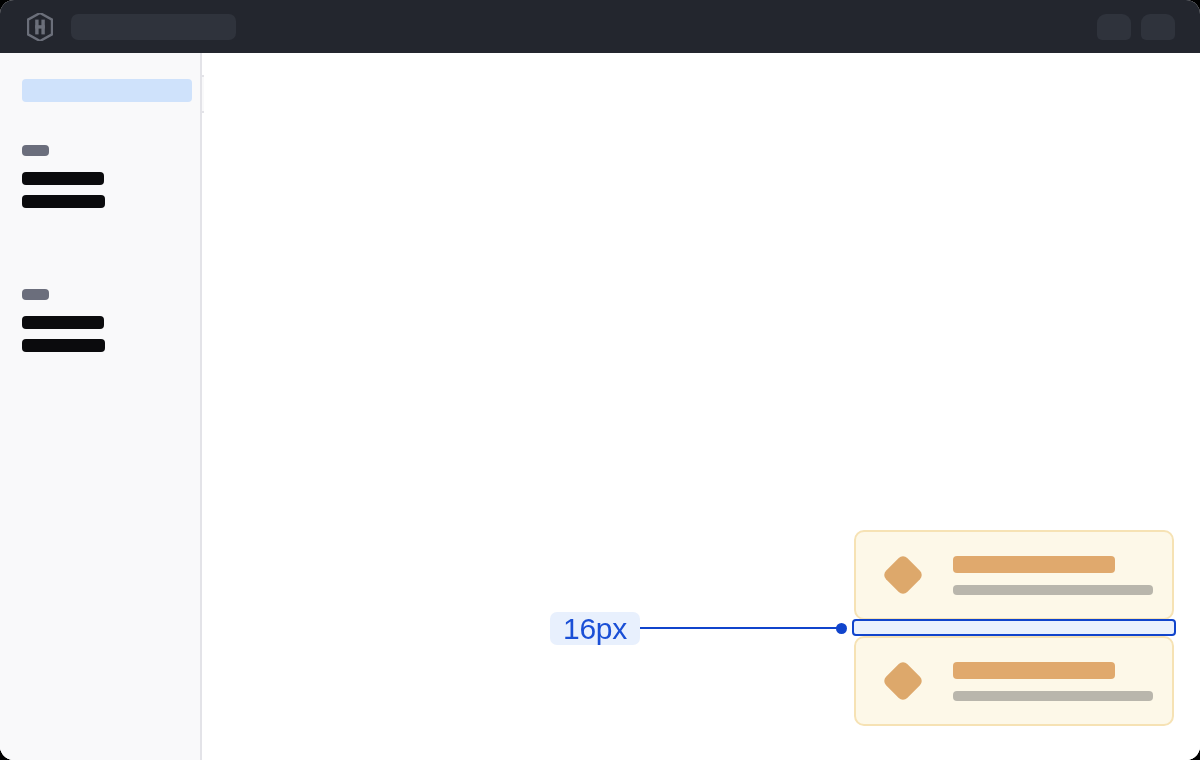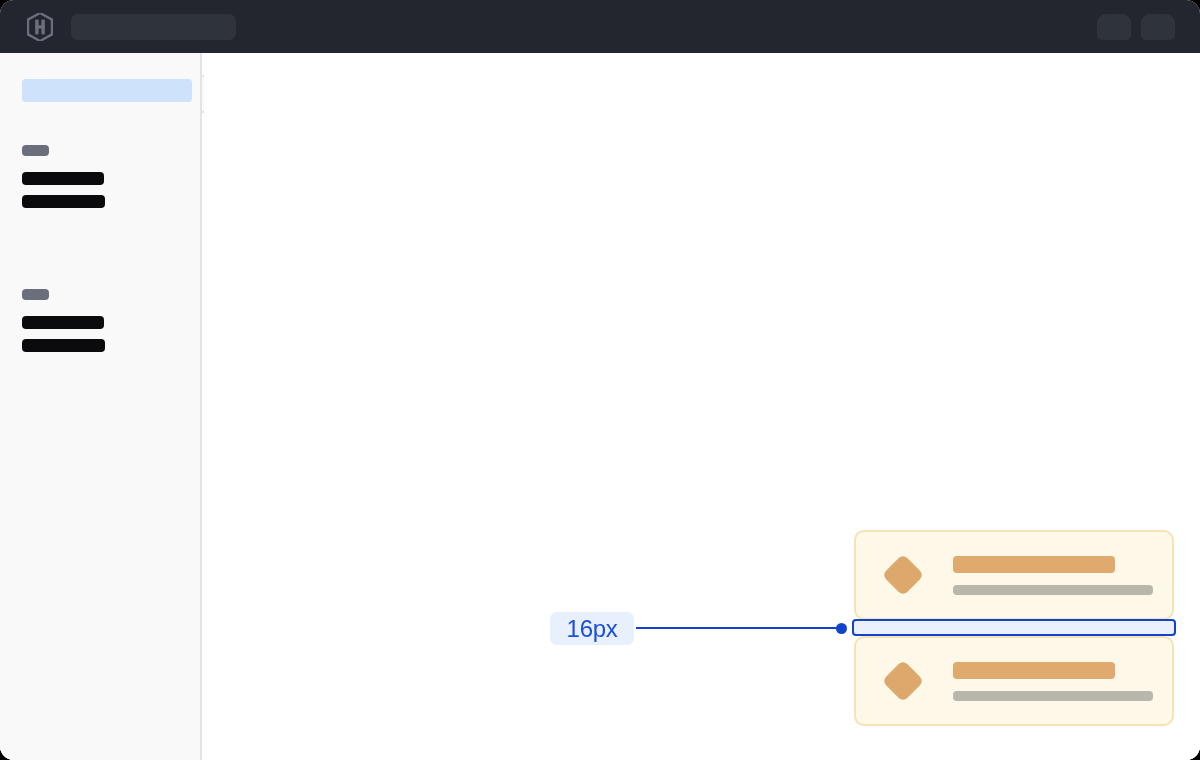--- a/index.html
+++ b/index.html
@@ -211,21 +211,21 @@
 
   #spacing-label {
     position: absolute;
     left: 346px;
     top: 559px;
     min-width: 84px;
     height: 33px;
     background: #e8f0fd;
     border-radius: 7px;
     color: #1a4fd6;
-    font-size: 24px;
+    font-size: 30px;
     font-weight: 500;
     letter-spacing: -0.3px;
     display: flex;
     align-items: center;
     justify-content: center;
     padding: 0 13px;
   }
 </style>
 </head>
 <body>

